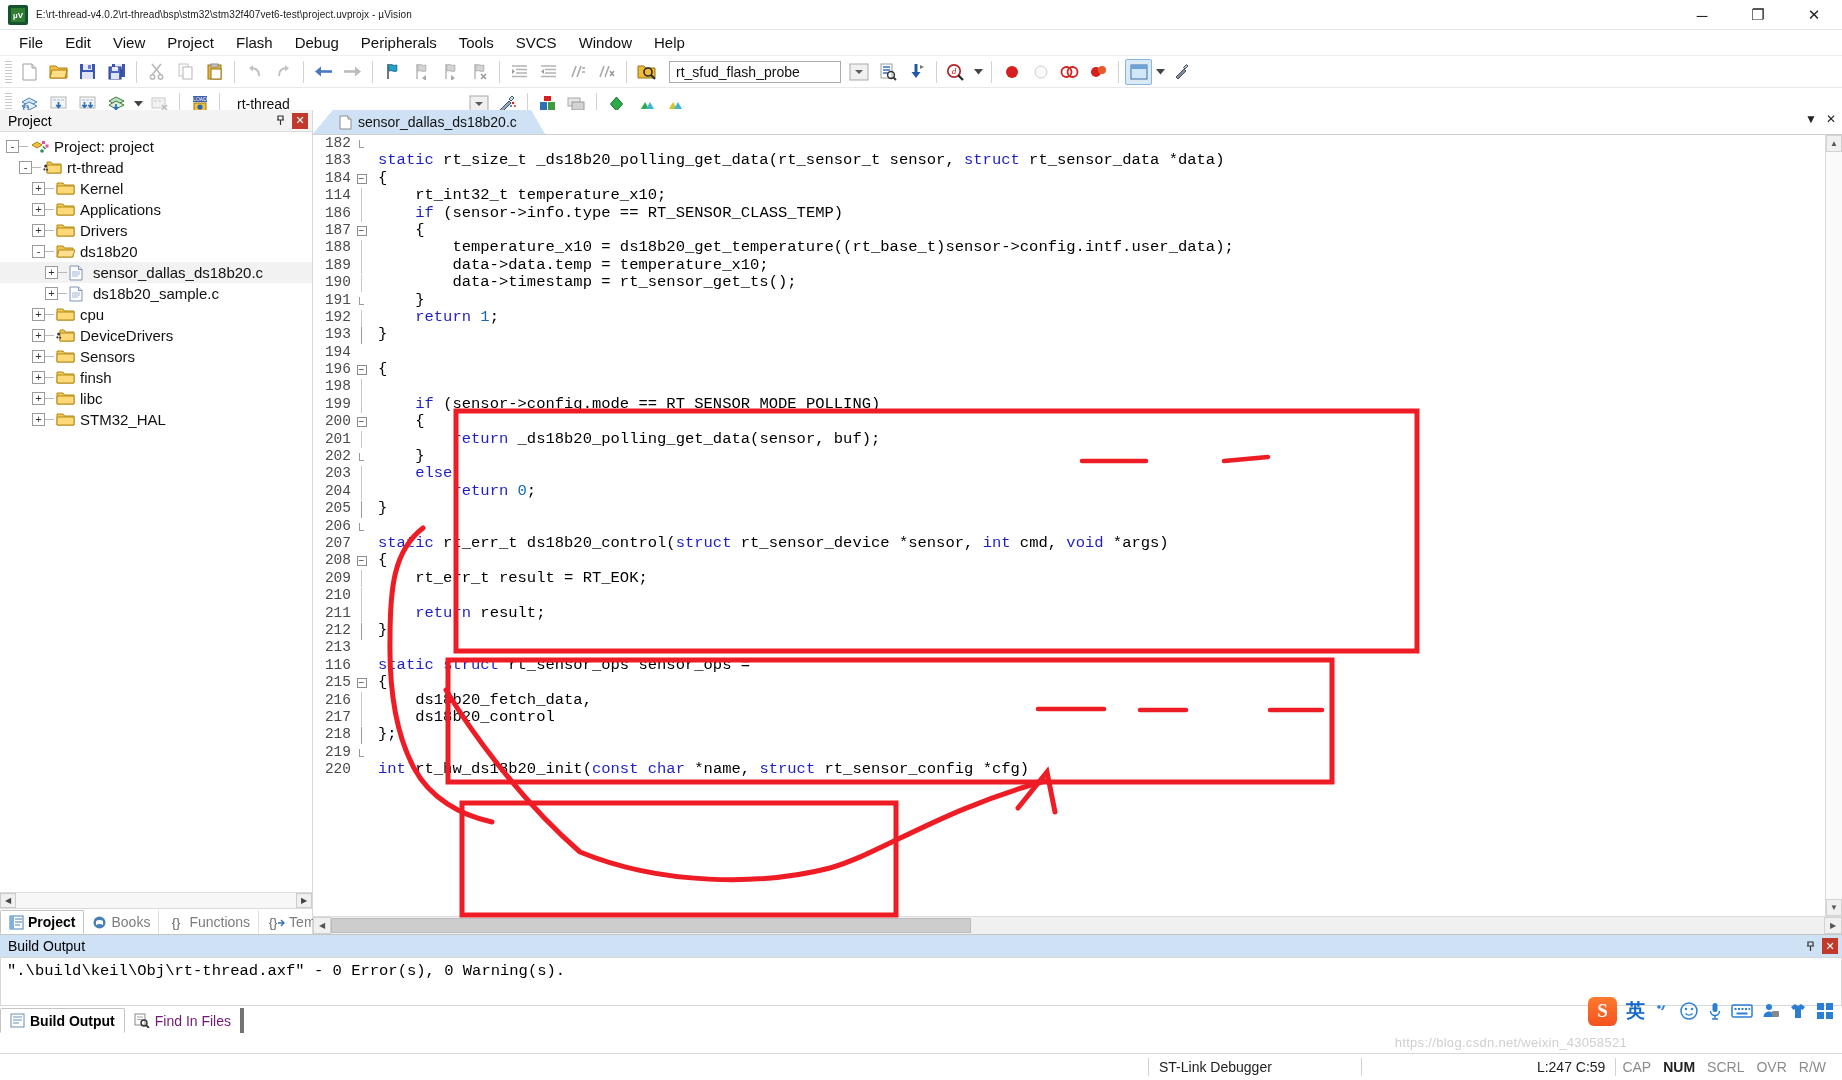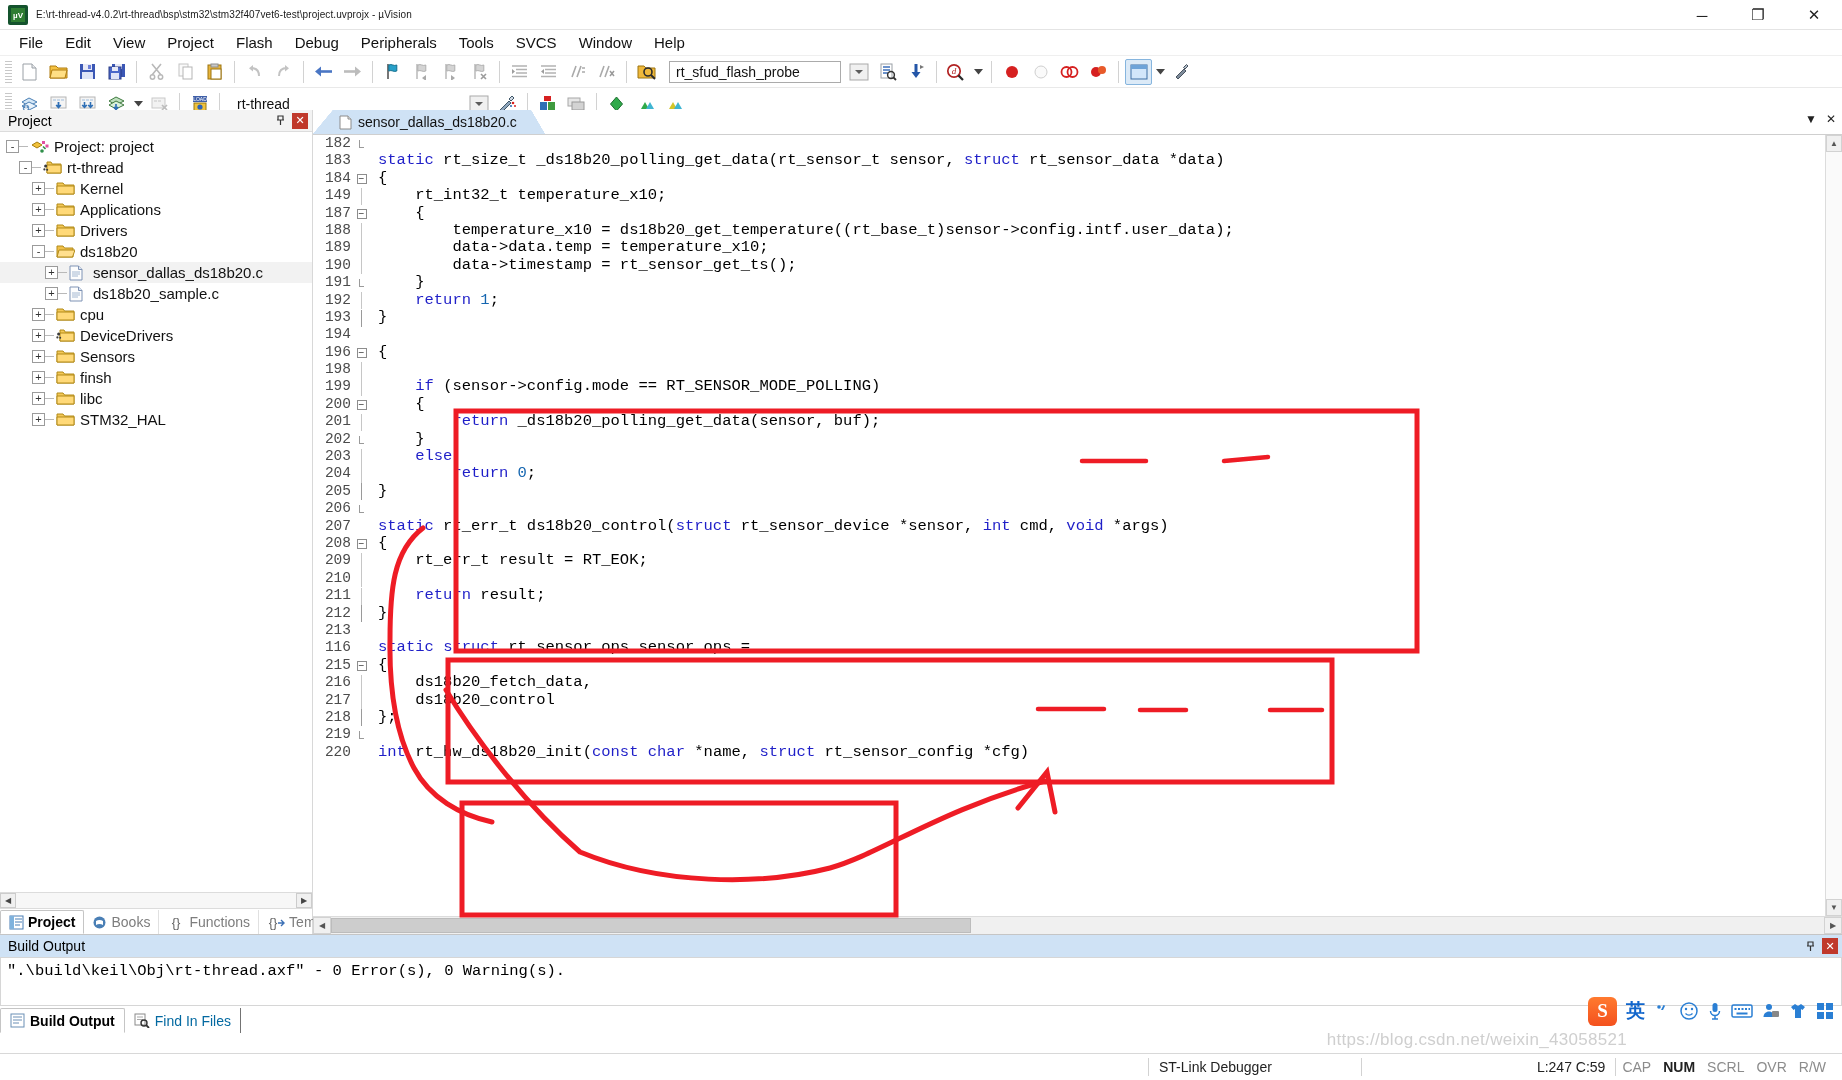--- a/index.html
+++ b/index.html
@@ -131,21 +131,21 @@
   .buildpane{ position:absolute; left:0;right:0; bottom:47px; height:99px;
               background:#fff; display:flex; flex-direction:column;}
   .build-head{ height:23px; background:#cfe2f5; display:flex;align-items:center;
                padding-left:8px; font-size:14px; border-top:1px solid #c5c5c5;}
   .build-head .t{ flex:1; }
   .build-body{ flex:1; background:#fff; border:1px solid #d6d6d6;
                font-family:"Liberation Mono", monospace; font-size:15.5px;
                padding:4px 6px; overflow:hidden; position:relative;}
   .build-tabs{ height:27px; display:flex;align-items:flex-end;background:#fff;}
   .btab{ height:25px;display:flex;align-items:center;gap:5px;padding:0 9px;font-size:14px;
-         color:#0369a1; border-right:1px solid #737373;}
+         color:#701a75; border-right:4px solid #737373;}
   .btab.active{ color:#000;font-weight:bold;border:1px solid #c5c5c5;border-bottom:1px solid #fff;
                 border-radius:2px 2px 0 0;}
 
   
   .statusbar{ position:absolute; left:0;right:0;bottom:0; height:27px;
               background:#fff; border-top:1px solid #d8d8d8;
               display:flex; align-items:center; font-size:14px; color:#222;}
   .sb-cell{ padding:0 10px; height:27px;display:flex;align-items:center;}
   .sb-sep{ width:1px;height:18px;background:#d2d2d2; }
   .sb-dim{ color:#8c8c8c; }
@@ -154,21 +154,21 @@
   
   .imebar{ position:absolute; right:8px; bottom:52px; height:34px;
            display:flex;align-items:center;gap:9px; z-index:50;}
   .ime-logo{ width:29px;height:29px;border-radius:6px;
              background:linear-gradient(#ff7a2f,#f4511e);
              display:flex;align-items:center;justify-content:center;
              color:#fff;font-size:19px;font-weight:bold;font-family:"Liberation Serif",serif;}
   .ime-ch{ font-size:19px;color:#1166cc;font-weight:bold;}
   .ime-ic{ color:#2a7fd4; display:flex;align-items:center;}
   .watermark{ position:absolute; right:215px; bottom:30px;
-              font-size:17px; color:#cfcfcf; z-index:5; letter-spacing:.3px;}
+              font-size:13px; color:#cfcfcf; z-index:5; letter-spacing:.3px;}
 </style>
 </head>
 <body>
 
 <div class="titlebar">
   <div class="tb-icon">
     <svg width="14" height="14" viewBox="0 0 14 14">
         <rect x="0" y="0" width="14" height="14" fill="#2e7d32"></rect>
         <text x="7" y="10" font-size="8" fill="#fff" text-anchor="middle" font-family="Liberation Sans, sans-serif">µV</text>
       </svg>
@@ -851,21 +851,22 @@
         <span>▼</span>
         <span>✕</span>
       </div>
     </div>
 
     <div class="ed-body">
       <div class="code-area" id="code">
           <div class="code-line"><span class="ln">182</span><span class="foldcol"><span style="display:inline-block;border-left:1px solid #9a9a9a;border-bottom:1px solid #9a9a9a;width:5px;height:8px;vertical-align:middle"></span></span><span class="src">    </span></div>
           <div class="code-line"><span class="ln">183</span><span class="foldcol"></span><span class="src"><span class="kw">static</span> rt_size_t _ds18b20_polling_get_data(rt_sensor_t sensor, <span class="kw">struct</span> rt_sensor_data *data)</span></div>
           <div class="code-line"><span class="ln">184</span><span class="foldcol"><span class="foldbox">−</span></span><span class="src">{</span></div>
-          <div class="code-line"><span class="ln">149</span><span class="foldcol"><span style="display:inline-block;border-left:1px solid #c6c6c6;width:1px;height:17px;vertical-align:middle"></span></span><span class="src">    rt_int32_t temperature_x10;</span></div>
+          <div class="code-line"><span class="ln">114</span><span class="foldcol"><span style="display:inline-block;border-left:1px solid #c6c6c6;width:1px;height:17px;vertical-align:middle"></span></span><span class="src">    rt_int32_t temperature_x10;</span></div>
+          <div class="code-line"><span class="ln">186</span><span class="foldcol"><span style="display:inline-block;border-left:1px solid #c6c6c6;width:1px;height:17px;vertical-align:middle"></span></span><span class="src">    <span class="kw">if</span> (sensor-&gt;info.type == RT_SENSOR_CLASS_TEMP)</span></div>
           <div class="code-line"><span class="ln">187</span><span class="foldcol"><span class="foldbox">−</span></span><span class="src">    {</span></div>
           <div class="code-line"><span class="ln">188</span><span class="foldcol"><span style="display:inline-block;border-left:1px solid #c6c6c6;width:1px;height:17px;vertical-align:middle"></span></span><span class="src">        temperature_x10 = ds18b20_get_temperature((rt_base_t)sensor-&gt;config.intf.user_data);</span></div>
           <div class="code-line"><span class="ln">189</span><span class="foldcol"><span style="display:inline-block;border-left:1px solid #c6c6c6;width:1px;height:17px;vertical-align:middle"></span></span><span class="src">        data-&gt;data.temp = temperature_x10;</span></div>
           <div class="code-line"><span class="ln">190</span><span class="foldcol"><span style="display:inline-block;border-left:1px solid #c6c6c6;width:1px;height:17px;vertical-align:middle"></span></span><span class="src">        data-&gt;timestamp = rt_sensor_get_ts();</span></div>
           <div class="code-line"><span class="ln">191</span><span class="foldcol"><span style="display:inline-block;border-left:1px solid #9a9a9a;border-bottom:1px solid #9a9a9a;width:5px;height:8px;vertical-align:middle"></span></span><span class="src">    }</span></div>
           <div class="code-line"><span class="ln">192</span><span class="foldcol"><span style="display:inline-block;border-left:1px solid #c6c6c6;width:1px;height:17px;vertical-align:middle"></span></span><span class="src">    <span class="kw">return</span> <span class="num">1</span>;</span></div>
           <div class="code-line"><span class="ln">193</span><span class="foldcol"><span style="display:inline-block;border-left:1px solid #9a9a9a;width:1px;height:17px;vertical-align:middle"></span></span><span class="src">}</span></div>
           <div class="code-line"><span class="ln">194</span><span class="foldcol"></span><span class="src"></span></div>
           <div class="code-line"><span class="ln">196</span><span class="foldcol"><span class="foldbox">−</span></span><span class="src">{</span></div>
           <div class="code-line"><span class="ln">198</span><span class="foldcol"><span style="display:inline-block;border-left:1px solid #c6c6c6;width:1px;height:17px;vertical-align:middle"></span></span><span class="src"></span></div>

